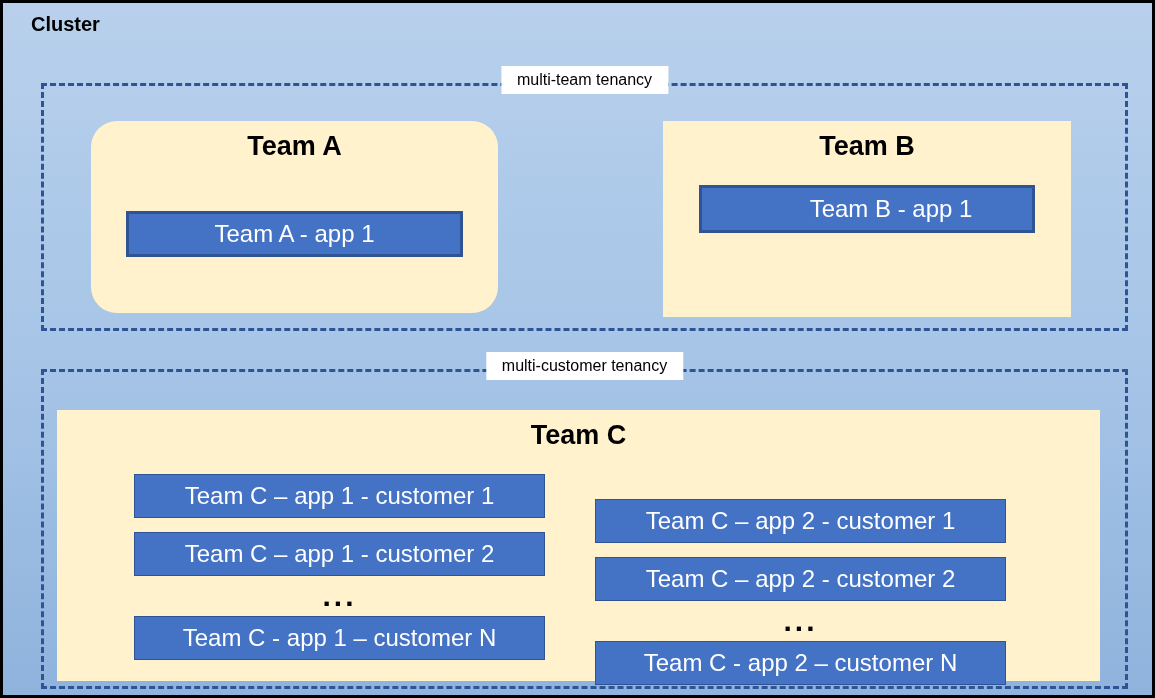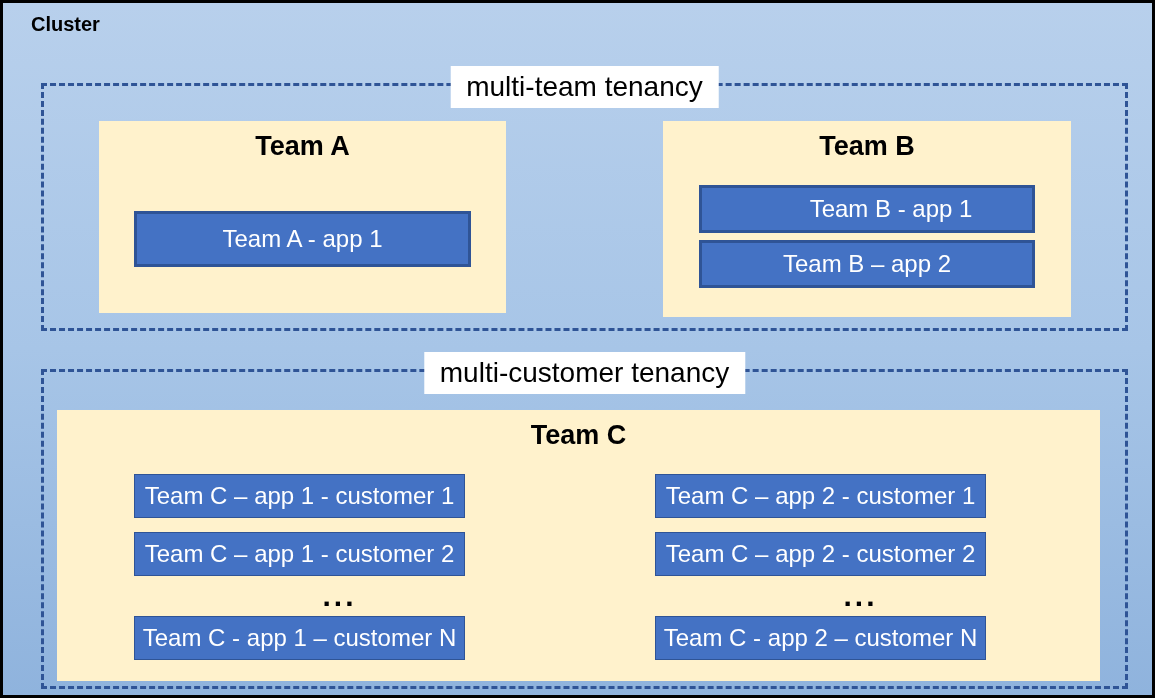--- a/index.html
+++ b/index.html
@@ -30,29 +30,29 @@
     border: 3px dashed var(--dashed-border, #2F5496);
   }
   .zone-1 { left: 38px; top: 80px;  width: 1087px; height: 248px; }
   .zone-2 { left: 38px; top: 366px; width: 1087px; height: 320px; }
   .zone-label {
     position: absolute;
     top: -20px; left: 50%;
     transform: translateX(-50%);
     background: var(--chip-bg, #FFF);
     color: var(--title-text, #000);
-    font-size: 28px;
+    font-size: 16px;
     padding: 5px 16px;
     white-space: nowrap;
   }
   .team-panel {
     position: absolute;
     background: var(--panel-bg, #FFF2CC);
   }
-  .panel-team-a { left: 96px;  top: 118px; width: 407px;  height: 192px; }
+  .panel-team-a { left: 88px;  top: 118px; width: 407px;  height: 192px; border-radius: 26px; }
   .panel-team-b { left: 660px; top: 118px; width: 408px;  height: 196px; }
   .panel-team-c { left: 54px;  top: 407px; width: 1043px; height: 271px; padding-left: 16px; }
   .team-title {
     position: absolute;
     top: 10px; left: 0; right: 0;
     text-align: center;
     font-size: 27px;
     font-weight: bold;
     color: var(--title-text, #000);
   }
@@ -60,35 +60,35 @@
     position: absolute;
     background: var(--app-fill, #4472C4);
     border: 3px solid var(--app-border, #2F5496);
     color: var(--app-text, #FFF);
     font-size: 24px;
     display: flex;
     align-items: center;
     justify-content: center;
     white-space: nowrap;
   }
-  .app-a1 { left: 35px; top: 90px;  width: 337px; height: 56px; }
+  .app-a1 { left: 35px; top: 90px;  width: 337px; height: 46px; }
   .app-b1 { left: 36px; top: 64px;  width: 336px; height: 48px; padding-left: 48px; }
   .app-b2 { left: 36px; top: 119px; width: 336px; height: 48px; }
   .customer-col {
     position: absolute;
     top: 64px;
     width: 411px;
     display: flex;
     flex-direction: column;
   }
   .col-left  { left: 77px; }
-  .col-right { left: 598px; }
+  .col-right { left: 538px; margin-top: 25px; }
   .customer-col .app-box {
     position: static;
-    width: 331px;
+    width: 411px;
     height: 44px;
     border-width: 1px;
   }
   .customer-col .app-box + .app-box { margin-top: 14px; }
   .ellipsis-row {
     height: 40px;
     display: flex;
     align-items: center;
     justify-content: center;
     font-size: 30px;
@@ -110,21 +110,20 @@
   </div>
 
   <div class="team-panel panel-team-a">
     <div class="team-title">Team A</div>
     <div class="app-box app-a1">Team A - app 1</div>
   </div>
 
   <div class="team-panel panel-team-b">
     <div class="team-title">Team B</div>
     <div class="app-box app-b1">Team B - app 1</div>
-    <div class="app-box app-b2">Team B – app 2</div>
   </div>
 
   <div class="tenancy-zone zone-2">
     <div class="zone-label">multi-customer tenancy</div>
   </div>
 
   <div class="team-panel panel-team-c">
     <div class="team-title">Team C</div>
 
     <div class="customer-col col-left">

